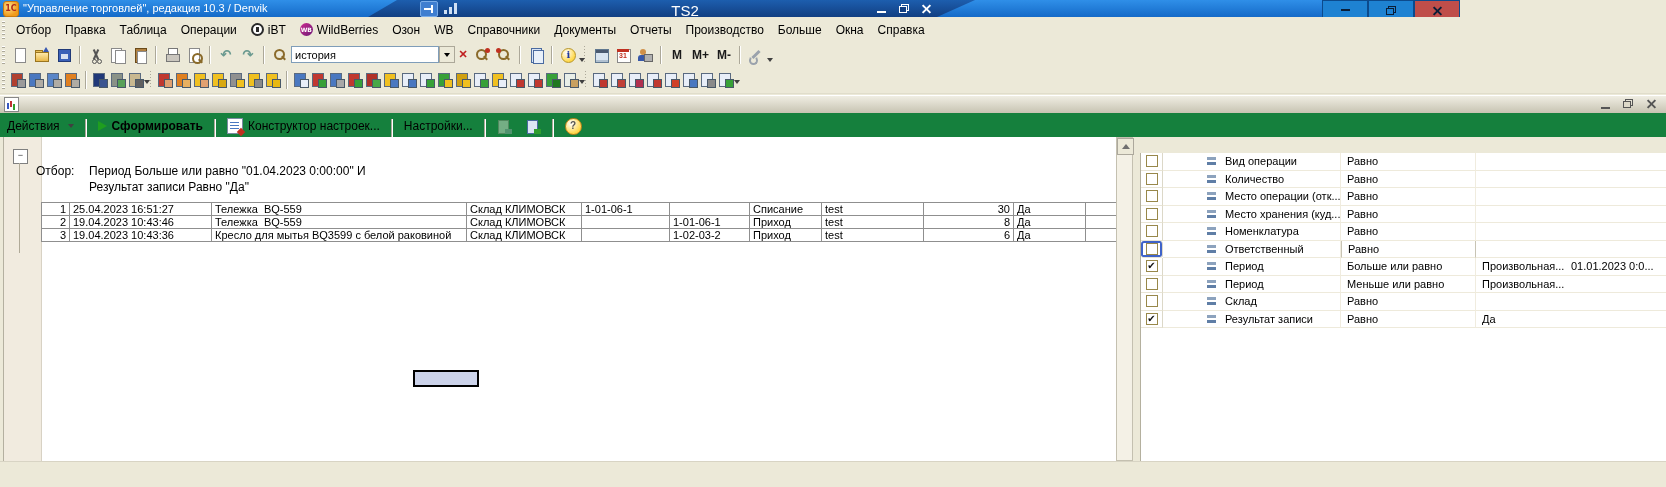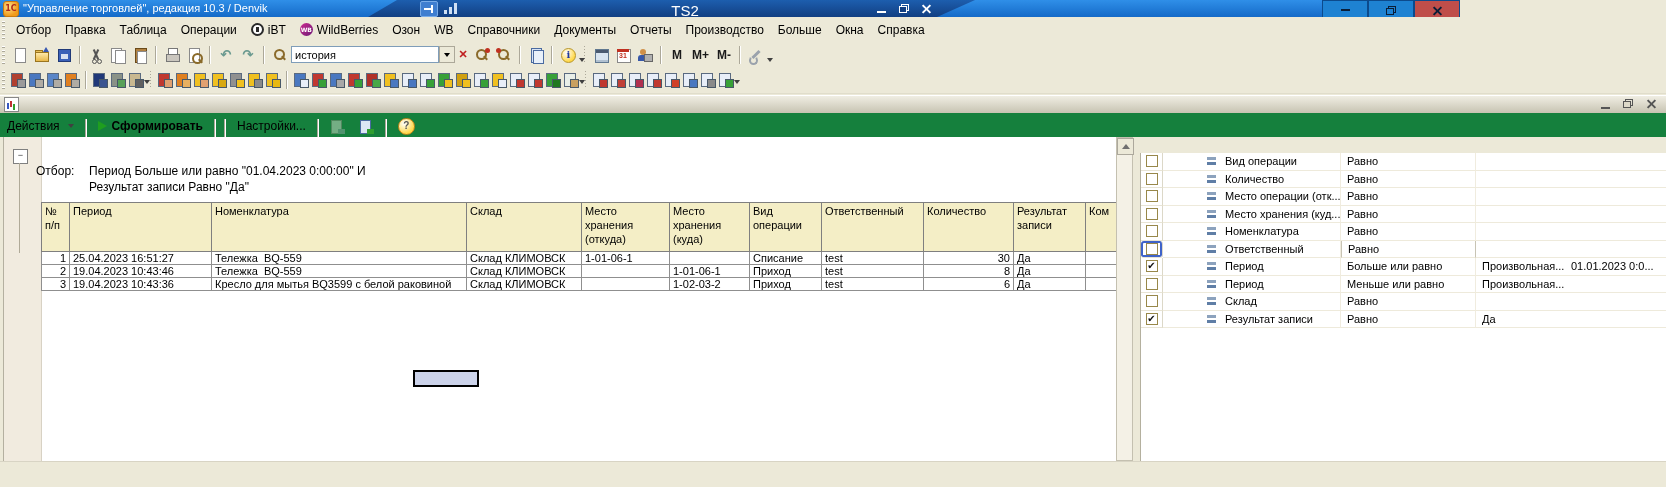--- a/index.html
+++ b/index.html
@@ -590,20 +590,27 @@
   <span class="abtn">
       <span>Действия</span>
       <span class="mcaret"></span>
     </span>
   <span class="sep"></span>
   <span class="abtn">
       <span class="play"></span>
       <span class="bold">Сформировать</span>
     </span>
   <span class="sep"></span>
+  <span class="abtn">
+      <span class="constr">
+        <i class="l1"></i>
+        <i class="px"></i>
+      </span>
+      <span>Конструктор настроек...</span>
+    </span>
   <span class="sep"></span>
   <span class="abtn">
       <span>Настройки...</span>
     </span>
   <span class="sep"></span>
   <span class="abtn">
       <span class="seticon dis">
         <i class="p"></i>
         <i class="g" style="background:#9aa"></i>
       </span>
@@ -637,33 +644,20 @@
         <col style="width:115px">
       <col style="width:88px">
         <col style="width:80px">
         <col style="width:72px">
         <col style="width:102px">
       <col style="width:90px">
         <col style="width:72px">
         <col style="width:32px">
     </colgroup>
     <tbody>
-        <tr>
-      <th>№ п/п</th>
-      <th>Период</th>
-      <th>Номенклатура</th>
-      <th>Склад</th>
-      <th>Место хранения (откуда)</th>
-      <th>Место хранения (куда)</th>
-      <th>Вид операции</th>
-      <th>Ответственный</th>
-      <th>Количество</th>
-      <th>Результат записи</th>
-      <th>Ком</th>
-    </tr>
     <tr>
       <td class="num">1</td>
       <td>25.04.2023 16:51:27</td>
       <td>Тележка  BQ-559</td>
       <td>Склад КЛИМОВСК</td>
       <td>1-01-06-1</td>
       <td></td>
       <td>Списание</td>
       <td>test</td>
       <td class="num">30</td>

